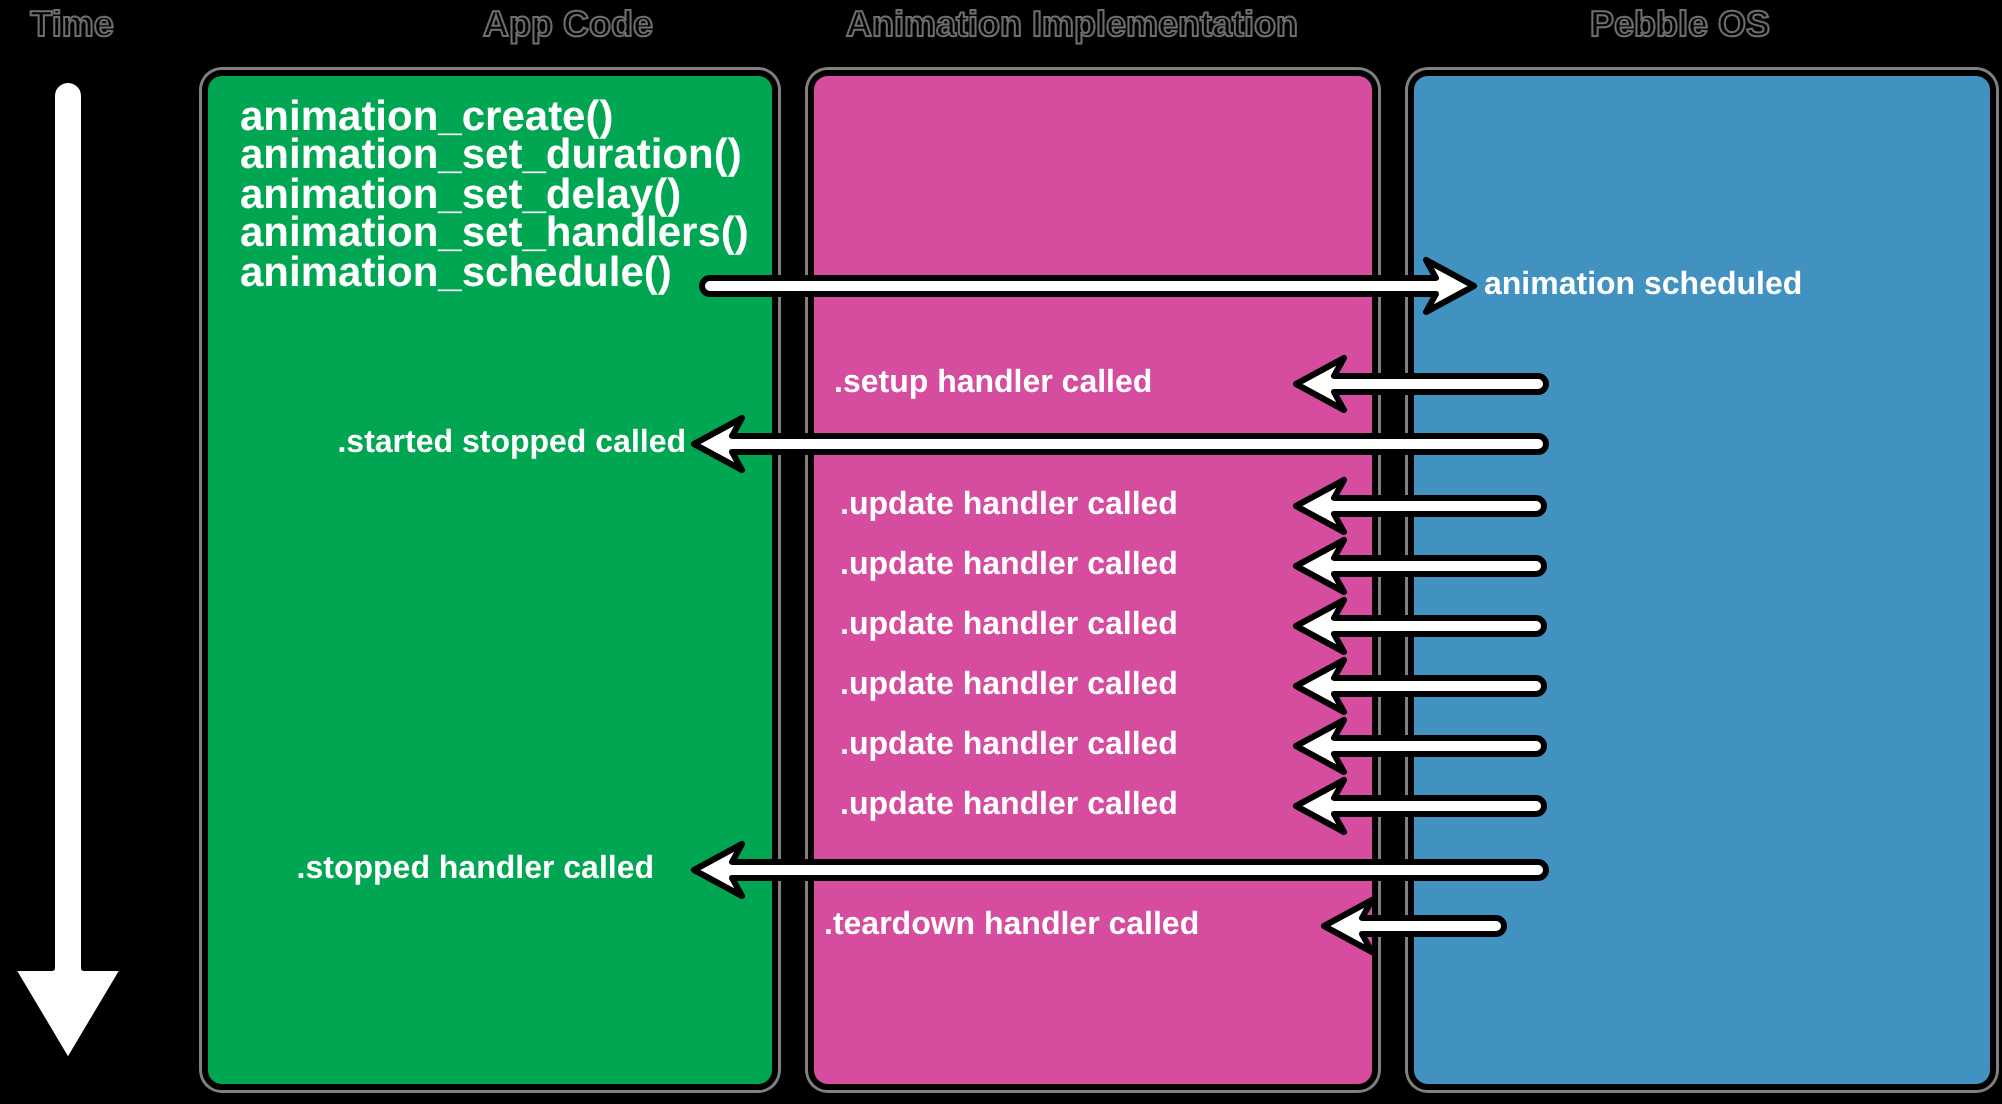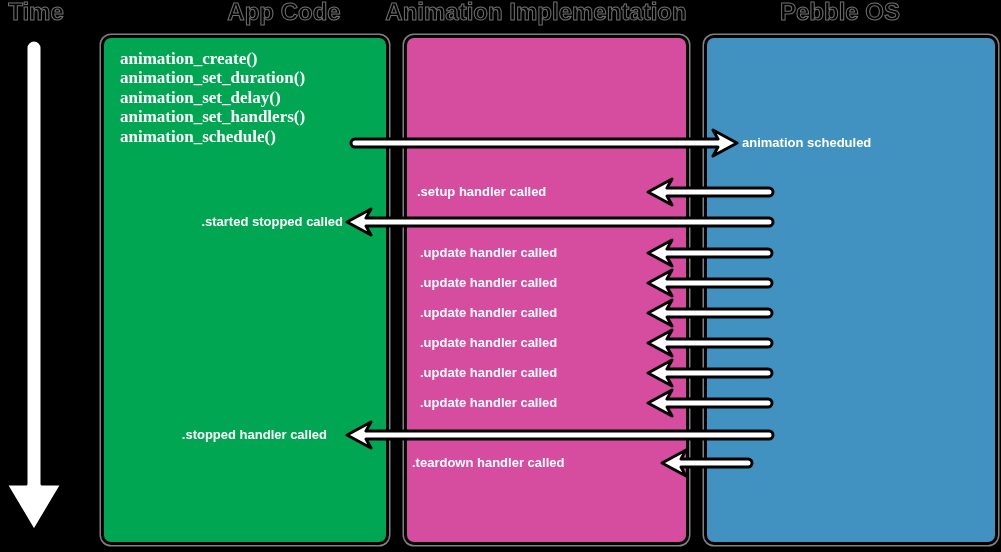--- a/index.html
+++ b/index.html
@@ -7,43 +7,43 @@
     position:relative;
     width:1001px;height:552px;
     background:var(--bg,#000);
     font-family:"Liberation Sans", sans-serif;
     font-weight:700;
     overflow:hidden;
   }
   
   .hdr{
     position:absolute;top:1px;transform:translateX(-50%);
-    font-size:24px;line-height:22px;white-space:nowrap;
+    font-size:18px;line-height:22px;white-space:nowrap;
     color:var(--header_fill,#000);
     -webkit-text-stroke:1px var(--header_outline,#6e6e6e);
     text-shadow:0 0 1px #5a5a5a;
   }
   
   .box{
     position:absolute;top:35px;height:510px;
     border:3px solid #000;border-radius:10px;
     box-shadow:0 0 0 1.5px rgba(255,255,255,0.5);
     box-sizing:border-box;z-index:1;
   }
   #box-app{left:101px;width:288px;background:var(--app_green,#00a651);}
   #box-impl{left:404px;width:285px;background:var(--impl_pink,#d64c9e);}
   #box-os{left:704px;width:294px;background:var(--os_blue,#4292c1);}
   
   .lbl{
     position:absolute;z-index:3;
     color:var(--label_white,#fff);
-    font-size:13px;line-height:20px;height:20px;white-space:nowrap;
+    font-size:16px;line-height:20px;height:20px;white-space:nowrap;
   }
   .call-list{position:absolute;left:120px;top:49px;z-index:3;
-    color:var(--label_white,#fff);font-size:17px;line-height:19.4px;white-space:nowrap;font-family:Liberation Serif, serif;}
+    color:var(--label_white,#fff);font-size:21px;line-height:19.4px;white-space:nowrap;}
   
   #arrows{position:absolute;left:0;top:0;z-index:4;}
   #arrows path{fill:var(--arrow_fill,#fff);stroke:var(--arrow_stroke,#000);
     stroke-width:3;stroke-linejoin:round;}
 </style>
 </head>
 <body>
 
 <div id="canvas">
 

